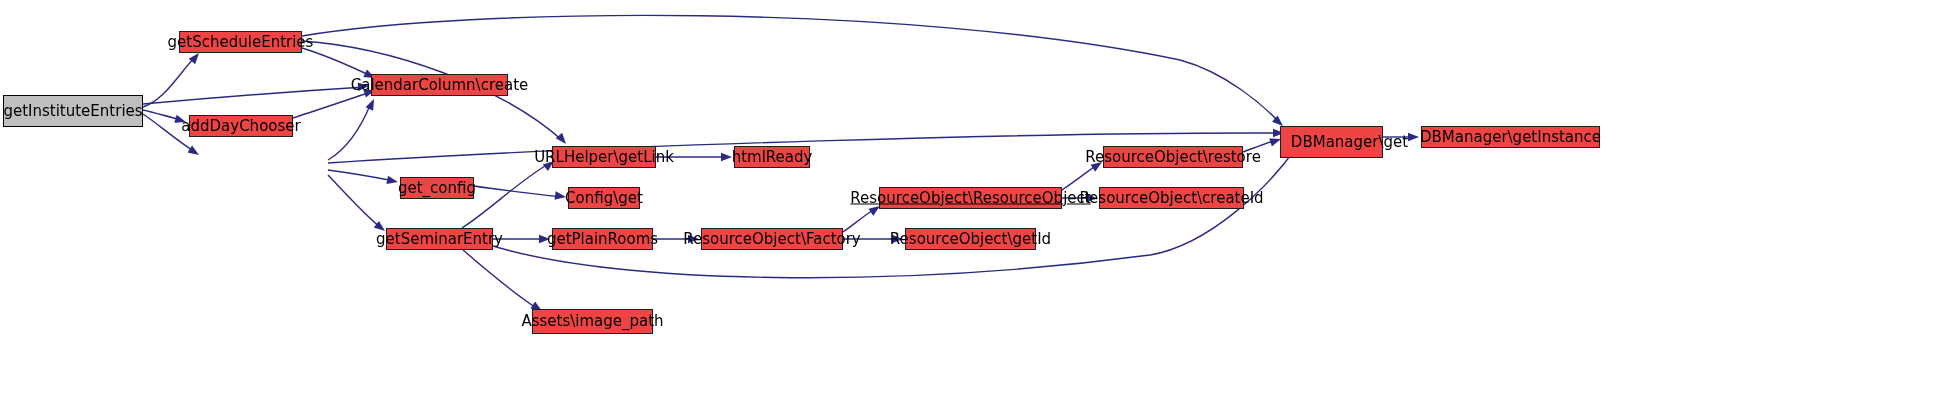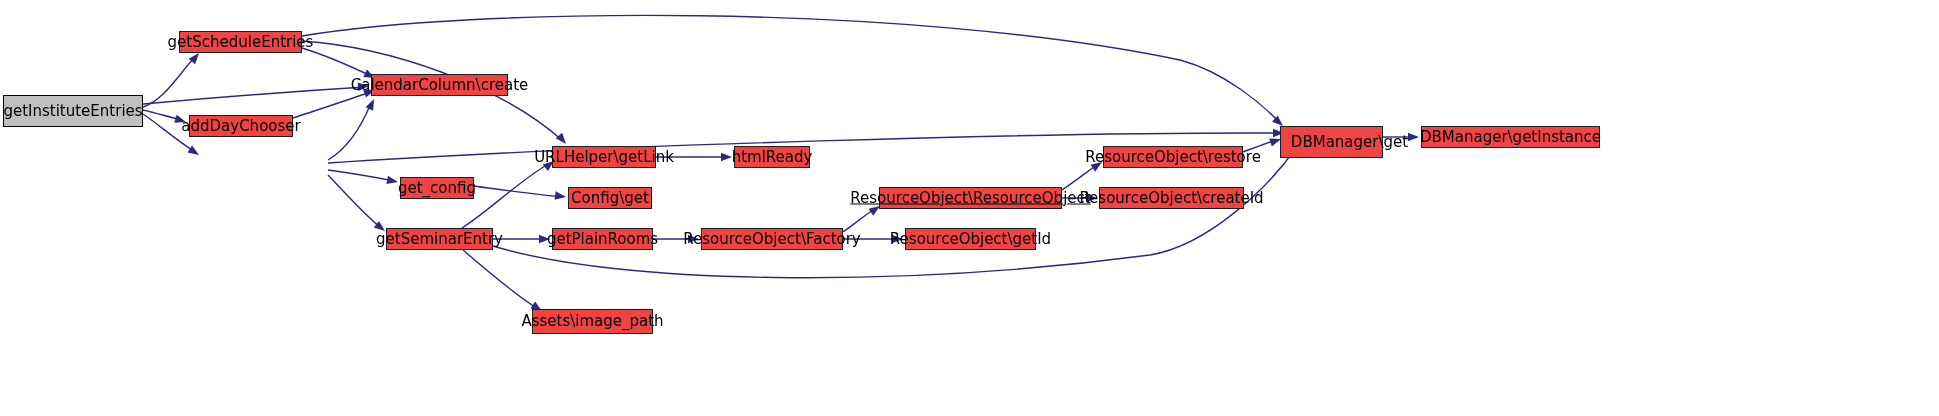--- a/index.html
+++ b/index.html
@@ -168,21 +168,21 @@
     </div>
     <div class="node" style="left: 552px; top: 146px; width: 104px; height: 22px;">
       <span class="node-label">URLHelper\getLink</span>
     </div>
     <div class="node" style="left: 734px; top: 146px; width: 76px; height: 22px;">
       <span class="node-label">htmlReady</span>
     </div>
     <div class="node" style="left: 400px; top: 177px; width: 74px; height: 22px;">
       <span class="node-label">get_config</span>
     </div>
-    <div class="node" style="left: 568px; top: 187px; width: 84px; height: 22px;">
+    <div class="node" style="left: 568px; top: 187px; width: 72px; height: 22px;">
       <span class="node-label">Config\get</span>
     </div>
     <div class="node" style="left: 386px; top: 228px; width: 107px; height: 22px;">
       <span class="node-label">getSeminarEntry</span>
     </div>
     <div class="node" style="left: 552px; top: 228px; width: 101px; height: 22px;">
       <span class="node-label">getPlainRooms</span>
     </div>
     <div class="node" style="left: 701px; top: 228px; width: 142px; height: 22px;">
       <span class="node-label">ResourceObject\Factory</span>

